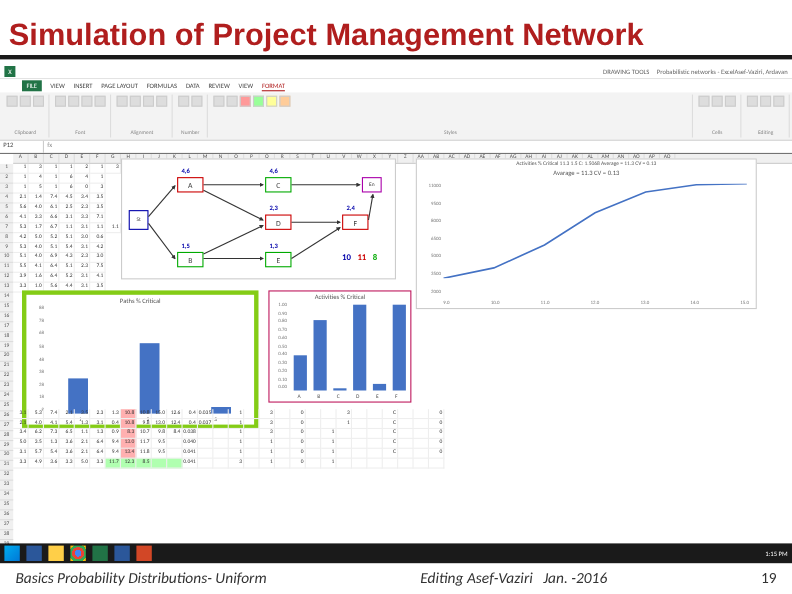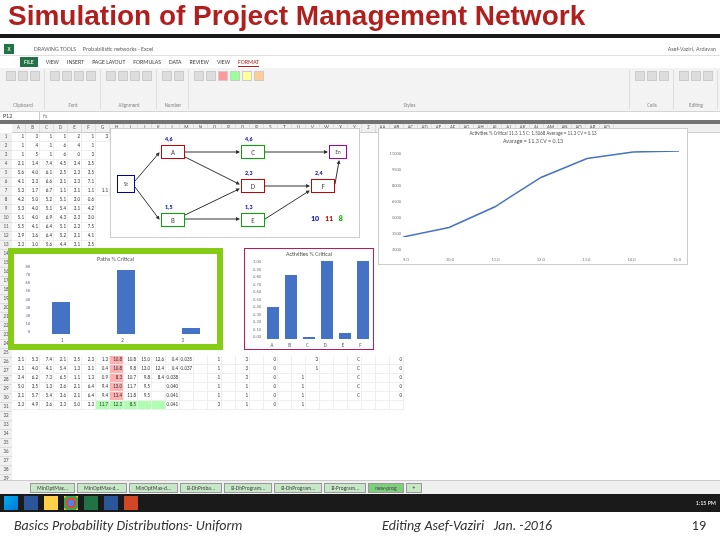--- a/index.html
+++ b/index.html
@@ -1,33 +1,33 @@
 <!DOCTYPE html>
 <html><head>
 <meta charset="utf-8">
 <style>
 *{box-sizing:border-box;margin:0;padding:0;font-family:Calibri,Arial,sans-serif}
 body{width:720px;height:540px;background:#fff;overflow:hidden;position:relative}
-.slide-title{font-family:Impact,"Arial Black",sans-serif;font-weight:700;font-size:28px;color:#b01e1e;padding:0 8px 0}
+.slide-title{font-family:Impact,"Arial Black",sans-serif;font-weight:700;font-size:28px;color:#b01e1e;padding:16px 8px 0}
 .titlebar-dark{height:4px;background:#1a1a1a;margin:2px 0 4px}
 .excel{background:#fff;height:444px;position:relative;font-size:7px;color:#444}
 .win-titlebar{height:14px;background:#fff;border-bottom:1px solid #e0e0e0;display:flex;align-items:center;padding:0 4px}
 .win-titlebar .xl{width:10px;height:10px;background:#217346;color:#fff;font-size:6px;display:flex;align-items:center;justify-content:center;margin-right:20px}
-.win-titlebar .center{flex:1;text-align:left;font-size:6px;color:#666}
+.win-titlebar .center{flex:1;text-align:right;font-size:6px;color:#666}
 .win-titlebar .right{font-size:6px;color:#666}
 .ribbon-tabs{height:12px;display:flex;gap:8px;padding:0 20px;font-size:6px;align-items:center;background:#fff}
 .ribbon-tabs span{color:#444}
 .ribbon-tabs .file{background:#217346;color:#fff;padding:1px 4px}
 .ribbon-tabs .active{color:#b01e1e;border-bottom:1px solid #b01e1e}
 .ribbon{height:44px;background:#f3f3f3;border-bottom:1px solid #d4d4d4;display:flex;align-items:stretch;padding:2px;gap:1px}
 .rgroup{border-right:1px solid #ddd;padding:1px 4px;display:flex;flex-direction:column;justify-content:space-between;font-size:5px;color:#888}
 .rgroup .icons{display:flex;gap:2px;flex-wrap:wrap;max-width:60px}
 .rgroup .ico{width:10px;height:10px;background:#ddd;border:1px solid #ccc}
 .rgroup .lbl{text-align:center;font-size:5px}
-.formula-bar{height:12px;display:flex;border-bottom:4px solid #737373;font-size:6px}
+.formula-bar{height:12px;display:flex;border-bottom:1px solid #737373;font-size:6px}
 .formula-bar .nmbox{width:40px;border-right:1px solid #ccc;padding:0 3px}
 .formula-bar .fx{padding:0 3px;color:#888}
 .sheet{position:relative;height:370px;background:#fff}
 .colhdr{position:absolute;top:0;left:12px;right:0;height:9px;display:flex;background:#f0f0f0;border-bottom:1px solid #ccc}
 .colhdr div{width:14px;border-right:1px solid #ddd;font-size:5px;text-align:center;color:#555}
 .rowhdr{position:absolute;top:9px;left:0;width:12px;background:#f0f0f0}
 .rowhdr div{height:9px;border-bottom:1px solid #ddd;font-size:5px;text-align:center;color:#555}
 .cells{position:absolute;top:9px;left:12px;right:0;bottom:0}
 .cellrow{display:flex;height:9px}
 .cellrow div{width:14px;border-right:1px solid #eee;border-bottom:1px solid #eee;font-size:5px;text-align:right;padding-right:1px;color:#333;overflow:hidden}
@@ -37,21 +37,21 @@
 .nodeC{top:16px;left:130px;border-color:#0a0}
 .nodeD{top:50px;left:130px;border-color:#c00}
 .nodeF{top:50px;left:200px;border-color:#c00}
 .nodeB{top:84px;left:50px;border-color:#0a0}
 .nodeE{top:84px;left:130px;border-color:#0a0}
 .start{position:absolute;top:46px;left:6px;width:18px;height:18px;border:1.5px solid #00a;background:#fff;font-size:5px;display:flex;align-items:center;justify-content:center}
 .end{position:absolute;top:16px;left:218px;width:18px;height:14px;border:1.5px solid #a0a;background:#fff;font-size:5px;display:flex;align-items:center;justify-content:center}
 .dur{position:absolute;font-size:6px;font-weight:700;color:#00a}
 .totals{position:absolute;top:84px;left:198px;font-size:8px;font-weight:700}
 .totals span{margin:0 2px}
-.barchart{position:absolute;top:124px;left:8px;width:215px;height:102px;border:6px solid #84cc16;background:#fff}
+.barchart{position:absolute;top:124px;left:20px;width:215px;height:126px;border:4px solid #84cc16;background:#fff}
 .barchart .title{text-align:center;font-size:6px;color:#555;padding:1px}
 .barchart .plot{position:absolute;left:18px;right:4px;top:10px;bottom:10px}
 .barchart .bar{position:absolute;bottom:0;width:18px;background:#4472c4}
 .barchart .yax{position:absolute;left:2px;top:10px;bottom:10px;width:14px;display:flex;flex-direction:column;justify-content:space-between;font-size:4.5px;color:#777;text-align:right}
 .barchart .xax{position:absolute;left:18px;right:4px;bottom:1px;display:flex;justify-content:space-around;font-size:5px;color:#555}
 .actchart{position:absolute;top:124px;left:244px;width:130px;height:102px;border:1px solid #be185d;background:#fff}
 .actchart .title{text-align:center;font-size:6px;color:#555;padding:1px}
 .actchart .plot{position:absolute;left:18px;right:4px;top:10px;bottom:10px}
 .actchart .yax{position:absolute;left:2px;top:10px;bottom:10px;width:14px;display:flex;flex-direction:column;justify-content:space-between;font-size:4.5px;color:#777;text-align:right}
 .actchart .xax{position:absolute;left:18px;right:4px;bottom:1px;display:flex;justify-content:space-around;font-size:5px;color:#555}

